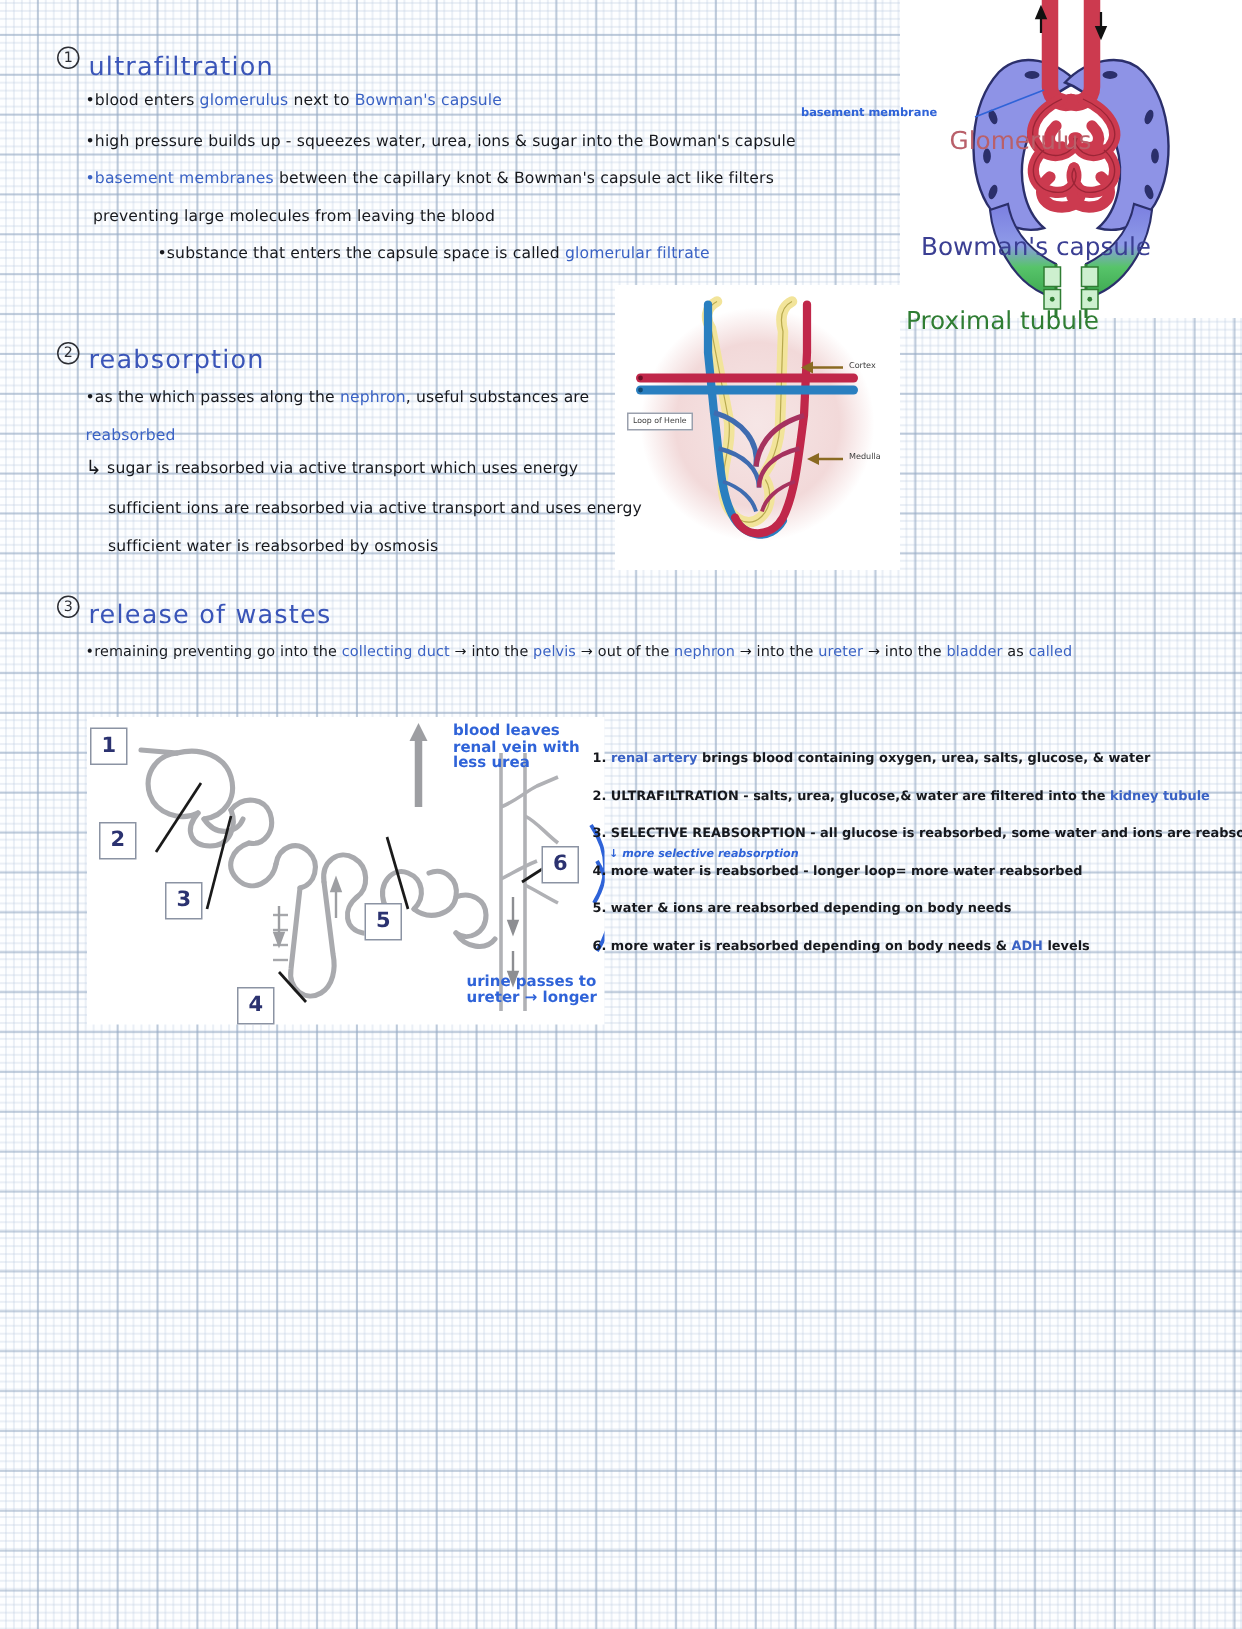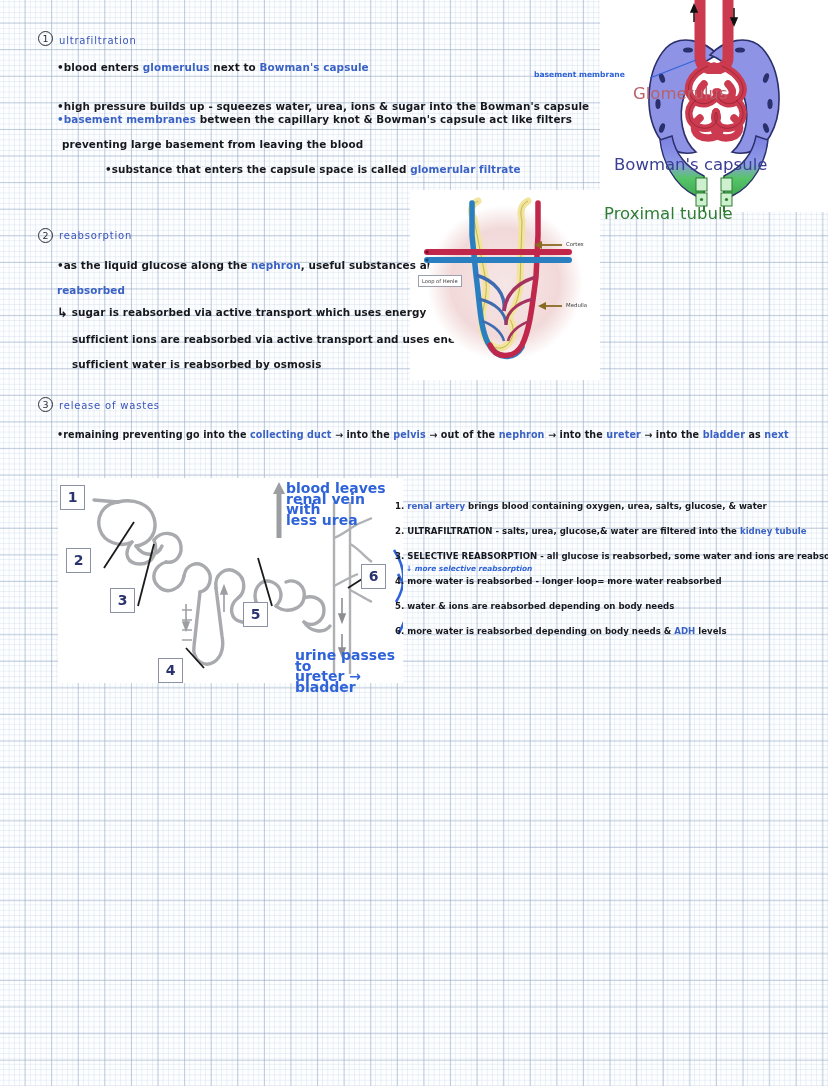--- a/index.html
+++ b/index.html
@@ -26,24 +26,24 @@
   }
   
   .hw {
     position:absolute;
     font-family:"DejaVu Sans", sans-serif;
     color:#16181d;
     white-space:nowrap;
     letter-spacing:0.1px;
   }
   .hw-head {
-    font-size:10px; color:#3a55b8; font-weight:400;
+    font-size:17px; color:#3a55b8; font-weight:400;
     letter-spacing:0.8px;
   }
-  .hw-body { font-size:10.4px; font-weight:700; }
+  .hw-body { font-size:10.4px; font-weight:400; }
   .blue { color:#3a62c4; }
   .num-circle {
     position:absolute;
     width:15px; height:15px; border:1.3px solid #2b2d33; border-radius:50%;
     color:#2b2d33; font-size:9.5px; line-height:13px; text-align:center;
     font-family:"DejaVu Sans", sans-serif;
   }
   
   .plate { position:absolute; background:#ffffff; }
 
@@ -73,23 +73,24 @@
   }
 
   
   #fig-nephron { position:absolute; left:58px; top:478px; width:345px; height:205px; }
   .numbox {
     position:absolute; width:25px; height:25px; border:1.4px solid #8b93a3;
     background:#ffffff; color:#2b3270; font-size:14px; font-weight:700;
     text-align:center; line-height:23px; font-family:"DejaVu Sans", sans-serif;
   }
   .nephron-note {
-    position:absolute; color:#2f63d8; font-size:14px; font-weight:700;
+    position:absolute; color:#2f63d8; font-size:10px; font-weight:700;
     line-height:10.5px; white-space:pre-line;
     font-family:"DejaVu Sans", sans-serif;
+    margin-left:16px;
   }
   
   .list-item {
     position:absolute; font-size:8.6px; font-weight:700; color:#16181d;
     white-space:nowrap; font-family:"DejaVu Sans", sans-serif;
   }
   .sub-note {
     position:absolute; font-size:7.4px; font-weight:700; color:#2f63d8;
     white-space:nowrap; font-family:"DejaVu Sans", sans-serif;
   }
@@ -103,59 +104,59 @@
 <div class="plate" style="left:410px;top:190px;width:190px;height:190px;"></div>
 <div class="plate" style="left:58px;top:478px;width:345px;height:205px;"></div>
 
 <div class="num-circle" style="left:38px;top:31px;">1</div>
 <div class="hw hw-head" style="left:59px;top:35px;">ultrafiltration</div>
 
 <div class="hw hw-body" style="left:57px;top:61px;">
   <span>•</span><span>blood enters </span><span class="blue">glomerulus</span><span> next to  </span><span class="blue">Bowman's capsule</span>
 </div>
 
-<div class="hw hw-body" style="left:57px;top:88px;margin-top:12px;">
+<div class="hw hw-body" style="left:57px;top:88px;">
   <span>•</span><span>high pressure builds up - squeezes water, urea, ions &amp; sugar into the  Bowman's capsule</span>
 </div>
 
 <div class="hw hw-body" style="left:57px;top:113px;">
   <span class="blue">•</span><span class="blue">basement membranes</span><span> between the capillary knot &amp; Bowman's capsule act like filters</span>
 </div>
 
 <div class="hw hw-body" style="left:62px;top:138px;">
-  <span>preventing large basement from  leaving the blood</span>
+  <span>preventing large molecules from  leaving the blood</span>
 </div>
 
 <div class="hw hw-body" style="left:57px;top:163px;margin-left:48px;">
   <span>•</span><span>substance that enters the capsule space is  called </span><span class="blue">glomerular filtrate</span>
 </div>
 
 <div class="num-circle" style="left:38px;top:228px;">2</div>
 <div class="hw hw-head" style="left:59px;top:230px;">reabsorption</div>
 
 <div class="hw hw-body" style="left:57px;top:259px;">
-  <span>•</span><span>as the  liquid  glucose  along  the </span><span class="blue">nephron</span><span>, useful substances are</span>
+  <span>•</span><span>as the  which  passes  along  the </span><span class="blue">nephron</span><span>, useful substances are</span>
 </div>
 
 <div class="hw hw-body blue" style="left:57px;top:284px;">reabsorbed</div>
 
 <div class="hw hw-body" style="left:57px;top:305px;">
   <span style="font-size:13px;">↳</span>
   <span style="position:relative;top:-1px;">sugar is reabsorbed via active transport which uses energy</span>
 </div>
 
 <div class="hw hw-body" style="left:72px;top:333px;">sufficient ions are reabsorbed via active transport and uses energy</div>
 
 <div class="hw hw-body" style="left:72px;top:358px;">sufficient water is reabsorbed  by osmosis</div>
 
 <div class="num-circle" style="left:38px;top:397px;">3</div>
 <div class="hw hw-head" style="left:59px;top:400px;">release  of  wastes</div>
 
 <div class="hw hw-body" style="left:57px;top:429px;font-size:9.6px;">
-  <span>•</span><span>remaining preventing   go into the </span><span class="blue">collecting duct</span><span> → into the </span><span class="blue">pelvis</span><span> → out of the  </span><span class="blue">nephron</span><span> → into the </span><span class="blue">ureter</span><span> → into the  </span><span class="blue">bladder</span><span>  as  </span><span class="blue">next</span>
+  <span>•</span><span>remaining preventing   go into the </span><span class="blue">collecting duct</span><span> → into the </span><span class="blue">pelvis</span><span> → out of the  </span><span class="blue">nephron</span><span> → into the </span><span class="blue">ureter</span><span> → into the  </span><span class="blue">bladder</span><span>  as  </span><span class="blue">called</span>
 </div>
 
 <div id="fig-glomerulus">
   <svg width="228" height="212" viewBox="0 0 228 212">
     <defs>
       <linearGradient id="gradCapTub" x1="0" y1="0" x2="0" y2="1">
         <stop offset="0%" stop-color="#7b7fe0"></stop>
         <stop offset="45%" stop-color="#8e9ae8"></stop>
         <stop offset="70%" stop-color="#57c46a"></stop>
         <stop offset="100%" stop-color="#3faa52"></stop>
@@ -358,21 +359,21 @@
   <div class="numbox" style="left:8px;top:70px;">2</div>
   <div class="numbox" style="left:52px;top:110px;">3</div>
   <div class="numbox" style="left:100px;top:180px;">4</div>
   <div class="numbox" style="left:185px;top:124px;">5</div>
   <div class="numbox" style="left:303px;top:86px;">6</div>
 
   <div class="nephron-note" style="left:228px;top:5px;">blood leaves
 renal vein with
 less urea</div>
   <div class="nephron-note" style="left:237px;top:172px;">urine passes to
-ureter → bladder</div>
+ureter → longer</div>
 </div>
 
 <div class="list-item" style="left:395px;top:501px;">
   <span>1. </span><span class="blue">renal  artery</span><span> brings blood  containing  oxygen, urea, salts, glucose, &amp; water</span>
 </div>
 
 <div class="list-item" style="left:395px;top:526px;">
   <span>2. ULTRAFILTRATION - salts, urea, glucose,&amp; water are filtered into the  </span><span class="blue">kidney tubule</span>
 </div>
 

